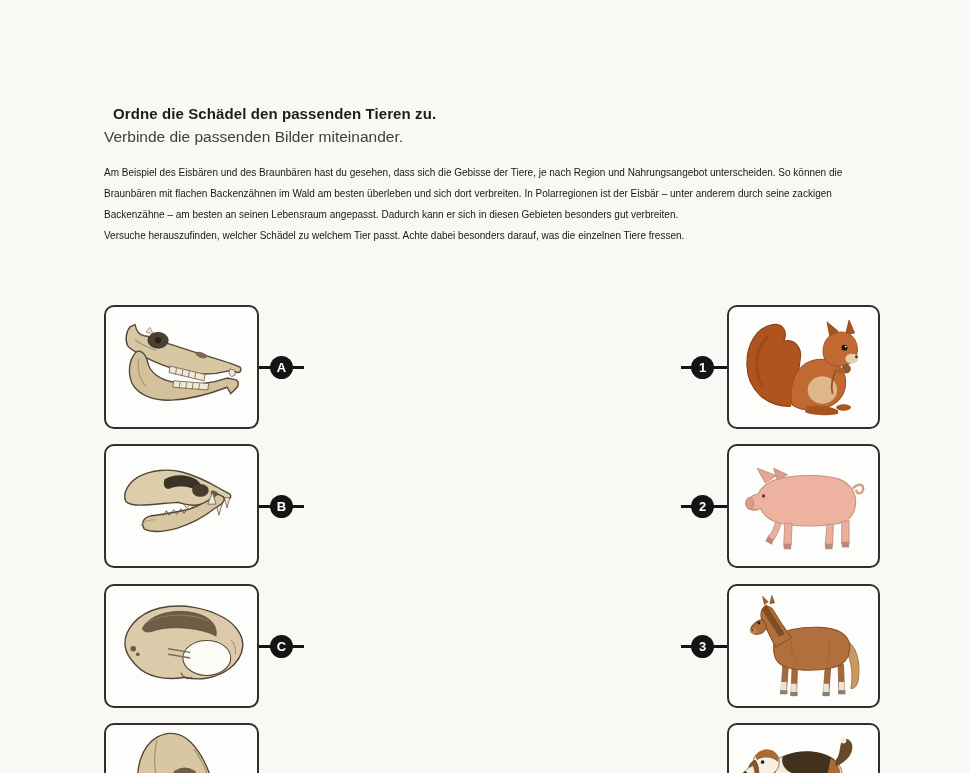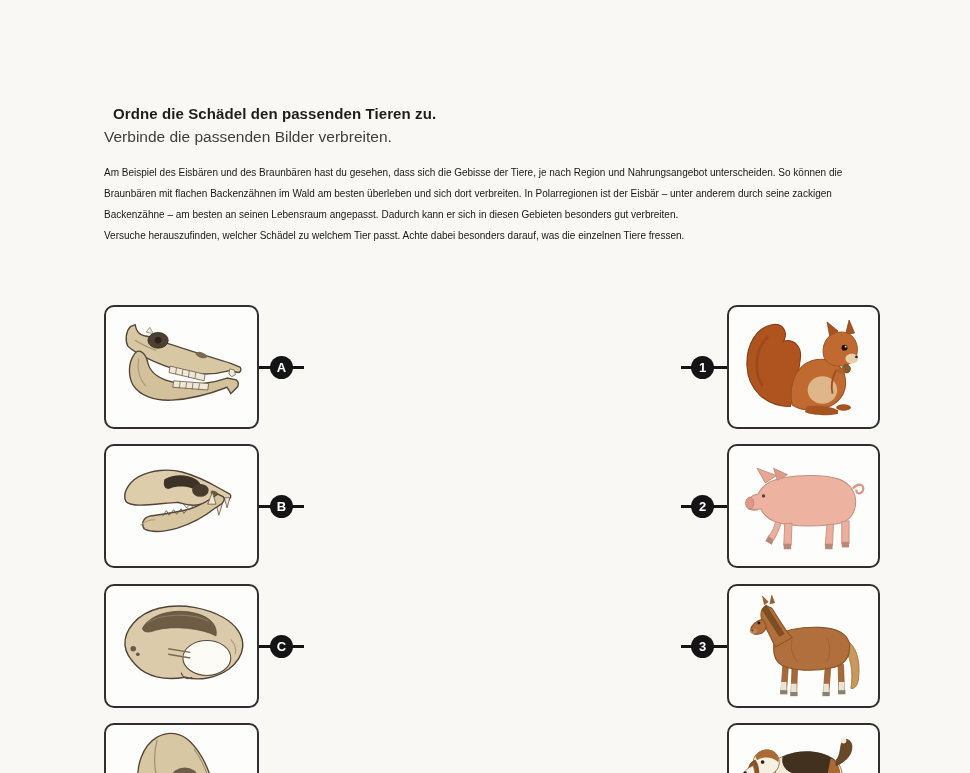--- a/index.html
+++ b/index.html
@@ -41,21 +41,21 @@
     background:#141414;color:#ffffff;font-size:13px;font-weight:700;
     display:flex;align-items:center;justify-content:center;line-height:1;
   }
   .conn-left .dot{left:11px;}
   .conn-right .dot{left:10px;}
 </style>
 </head>
 <body>
 
 <h1 class="abs page-title">Ordne die Schädel den passenden Tieren zu.</h1>
-<p class="abs page-subtitle">Verbinde die passenden Bilder verbreiten.</p>
+<p class="abs page-subtitle">Verbinde die passenden Bilder miteinander.</p>
 <p class="abs intro-text"><span>Am Beispiel des Eisbären und des Braunbären hast du gesehen, dass sich die Gebisse der Tiere, je nach Region und Nahrungsangebot unterscheiden. So können die Braunbären mit flachen Backenzähnen im Wald am besten überleben und sich dort verbreiten. In Polarregionen ist der Eisbär – unter anderem durch seine zackigen Backenzähne – am besten an seinen Lebensraum angepasst. Dadurch kann er sich in diesen Gebieten besonders gut verbreiten.</span><br><span>Versuche herauszufinden, welcher Schädel zu welchem Tier passt. Achte dabei besonders darauf, was die einzelnen Tiere fressen.</span></p>
 
 <div class="card card-left" style="top:305px">
   <svg viewBox="0 0 150 118">
     <path d="M16,36 C13,30 14,20 19,15 L24,13 C25,19 28,24 34,25 C41,26 48,28 55,32 C79,40 106,48 128,55 L138,59 C140,61 139,65 136,65 L127,63 C112,67 94,68 77,64 C60,60 46,54 34,48 C25,43 19,40 16,36 Z" fill="#d8c7a3" stroke="#55483a" stroke-width="1.5"></path>
     <path d="M24,30 C30,34 39,38 47,41" fill="none" stroke="#a3916f" stroke-width="1.2"></path>
     <path d="M36,21 L40,16 L44,23 Z" fill="#efe9da" stroke="#8a7a62" stroke-width="0.8"></path>
     <ellipse cx="49" cy="30" rx="11" ry="8.5" fill="#4c4034" stroke="#352c22" stroke-width="1"></ellipse>
     <circle cx="49" cy="30" r="3.6" fill="#2b231b"></circle>
     <ellipse cx="96" cy="46" rx="6.5" ry="3" fill="#7a6a52" transform="rotate(18 96 46)"></ellipse>

